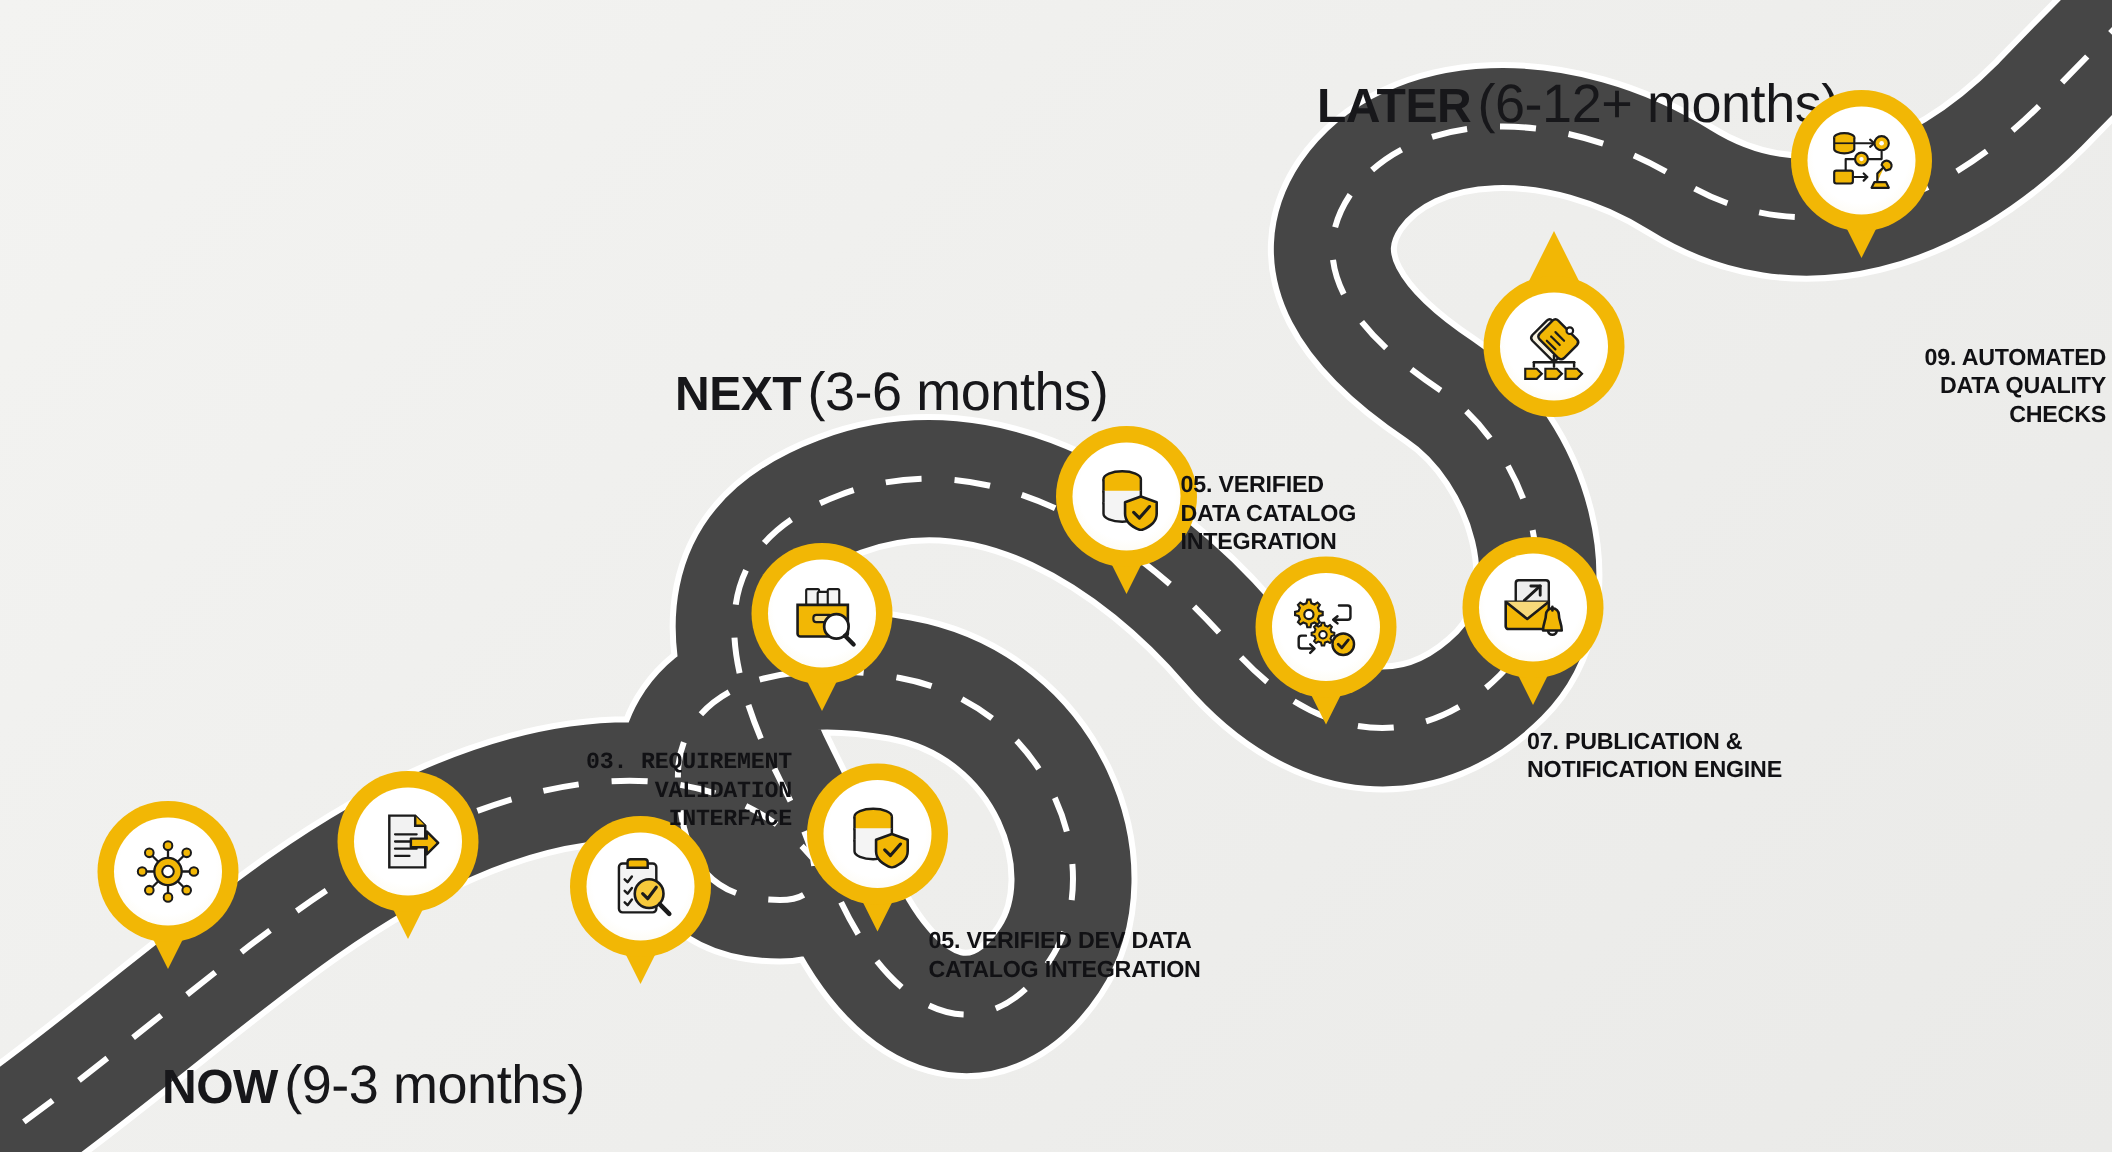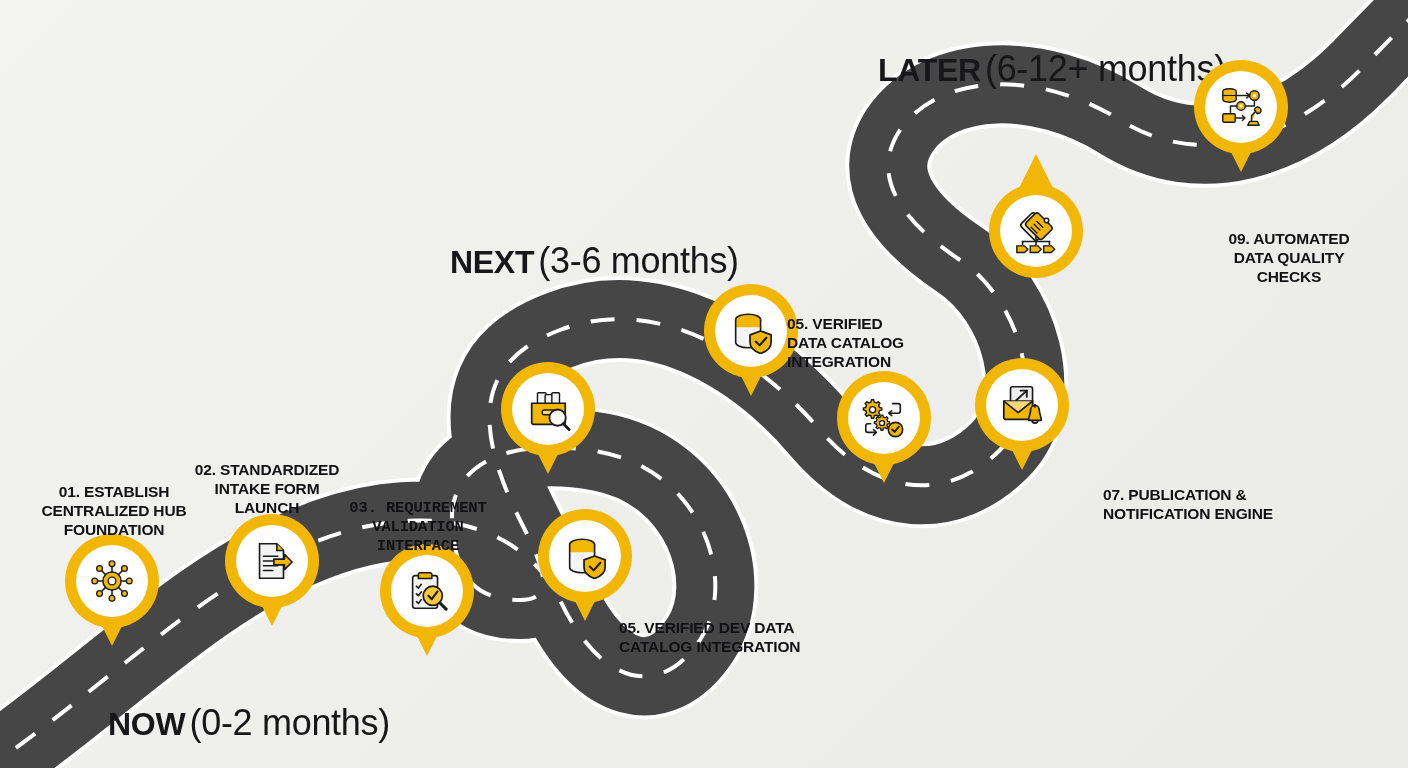--- a/index.html
+++ b/index.html
@@ -98,21 +98,21 @@
   .label {
     position: absolute;
     color: #111114;
     font-family: "Liberation Sans", sans-serif;
     font-weight: bold;
     font-size: 15.5px;
     line-height: 1.21;
     letter-spacing: -0.15px;
     white-space: pre-line;
   }
-  .label.c { text-align: center; transform: translateX(-50%); }
+  .label.c { text-align: right; transform: translateX(-50%); }
   .label.l { text-align: left; }
 </style>
 </head>
 <body>
 
 <div id="stage">
 
   <svg id="roadLayer" viewBox="0 0 1408 768">
     <defs>
       <path id="routePath" d="M -60 800
@@ -142,21 +142,21 @@
 
     <use href="#routePath" fill="none" stroke="#ffffff" stroke-width="4" stroke-dasharray="24 22" stroke-linecap="butt"></use>
   </svg>
 
   <svg id="railLayer" style="position:absolute;inset:0" width="1408" height="768" viewBox="0 0 1408 768">
     <use href="#routePath" fill="none" stroke="#ffffff" stroke-width="72" mask="url(#none)" opacity="0"></use>
   </svg>
 
   <div class="phase" style="left:108px; top:702px;">
     <span class="ph-name">NOW</span>
-    <span class="ph-range">(0-2 months)</span>
+    <span class="ph-range">(9-3 months)</span>
   </div>
   <div class="phase" style="left:450px; top:240px;">
     <span class="ph-name">NEXT</span>
     <span class="ph-range">(3-6 months)</span>
   </div>
   <div class="phase" style="left:878px; top:48px;">
     <span class="ph-name">LATER</span>
     <span class="ph-range">(6-12+ months)</span>
   </div>
 
@@ -183,44 +183,38 @@
           <circle cx="6" cy="24" r="3"></circle>
             <circle cx="42" cy="24" r="3"></circle>
           <circle cx="11" cy="11" r="3"></circle>
             <circle cx="37" cy="37" r="3"></circle>
           <circle cx="37" cy="11" r="3"></circle>
             <circle cx="11" cy="37" r="3"></circle>
         </g>
       </svg>
     </div>
   </div>
-  <div class="label c" style="left:114px; top:483px; width:230px;">01. ESTABLISH
-CENTRALIZED HUB
-FOUNDATION</div>
 
   <div class="marker" style="left:272px; top:570px;">
     <div class="pin-tip"></div>
     <div class="ring"></div>
     <div class="disc">
       <svg width="46" height="46" viewBox="0 0 48 48">
         <path d="M11 6 h18 l7 7 v29 h-25 z" fill="#f2f2f2" stroke="#1b1b1b" stroke-width="1.7"></path>
         <path d="M29 6 v7 h7" fill="#f2b705" stroke="#1b1b1b" stroke-width="1.7"></path>
         <g stroke="#1b1b1b" stroke-width="1.6" stroke-linecap="round">
           <line x1="15" y1="19" x2="30" y2="19"></line>
             <line x1="15" y1="24" x2="30" y2="24"></line>
           <line x1="15" y1="29" x2="30" y2="29"></line>
             <line x1="15" y1="34" x2="25" y2="34"></line>
         </g>
         <path d="M26 22 h11 v-5 l8 8 l-8 8 v-5 h-11 z" fill="#f2b705" stroke="#1b1b1b" stroke-width="1.7" stroke-linejoin="round"></path>
       </svg>
     </div>
   </div>
-  <div class="label c" style="left:267px; top:461px; width:230px;">02. STANDARDIZED
-INTAKE FORM
-LAUNCH</div>
 
   <div class="marker" style="left:427px; top:600px;">
     <div class="pin-tip"></div>
     <div class="ring"></div>
     <div class="disc">
       <svg width="46" height="46" viewBox="0 0 48 48">
         <rect x="9" y="8" width="26" height="34" rx="2.5" fill="#f4f4f4" stroke="#1b1b1b" stroke-width="1.7"></rect>
         <path d="M17 5 h10 a2 2 0 0 1 2 2 v4 h-14 v-4 a2 2 0 0 1 2 -2 z" fill="#f2b705" stroke="#1b1b1b" stroke-width="1.7"></path>
         <g stroke="#1b1b1b" stroke-width="1.7" fill="none" stroke-linecap="round" stroke-linejoin="round">
           <polyline points="13,19 15,21 18,17"></polyline>
@@ -326,21 +320,21 @@
           <polyline points="22.5,9 29,9 29,15.5"></polyline>
         </g>
         <path d="M5 20 h30 v17 a2 2 0 0 1 -2 2 h-26 a2 2 0 0 1 -2 -2 z" fill="#f2b705" stroke="#1b1b1b" stroke-width="1.8"></path>
         <path d="M5 20 l15 12 l15 -12" fill="#f7d97a" stroke="#1b1b1b" stroke-width="1.8" stroke-linejoin="round"></path>
         <path d="M31 40 c0 -5 2 -7 2 -11 a4.5 4.5 0 0 1 9 0 c0 4 2 6 2 11 z" fill="#f2b705" stroke="#1b1b1b" stroke-width="1.8" stroke-linejoin="round"></path>
         <path d="M34.5 40 a3 3 0 0 0 6 0" fill="none" stroke="#1b1b1b" stroke-width="1.8"></path>
         <line x1="37.5" y1="26" x2="37.5" y2="23.5" stroke="#1b1b1b" stroke-width="1.8" stroke-linecap="round"></line>
       </svg>
     </div>
   </div>
-  <div class="label l" style="left:1103px; top:486px; width:240px;">07. PUBLICATION &amp;
+  <div class="label l" style="left:1018px; top:486px; width:240px;">07. PUBLICATION &amp;
 NOTIFICATION ENGINE</div>
 
   <div class="marker flip" style="left:1036px; top:222px;">
     <div class="pin-tip-up" style="bottom:84px"></div>
     <div class="ring"></div>
     <div class="disc">
       <svg width="46" height="46" viewBox="0 0 48 48">
         <path d="M9 16 l10 -10 a3 3 0 0 1 4 0 l13 13 a3 3 0 0 1 0 4 l-10 10 a3 3 0 0 1 -4 0 l-13 -13 a3 3 0 0 1 0 -4 z" fill="#f7f2e0" stroke="#1b1b1b" stroke-width="1.7"></path>
         <path d="M14 15 l9 -9 a3 3 0 0 1 4 0 l13 13 a3 3 0 0 1 0 4 l-9 9 a3 3 0 0 1 -4 0 l-13 -13 a3 3 0 0 1 0 -4 z" fill="#f2b705" stroke="#1b1b1b" stroke-width="1.7"></path>
         <circle cx="35" cy="13" r="2.3" fill="#ffffff" stroke="#1b1b1b" stroke-width="1.5"></circle>

